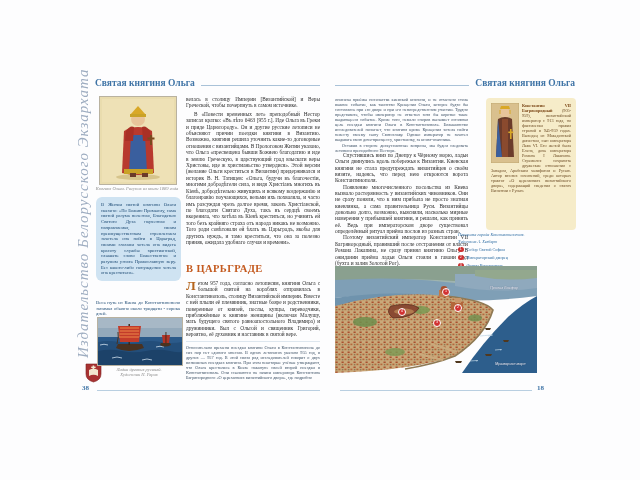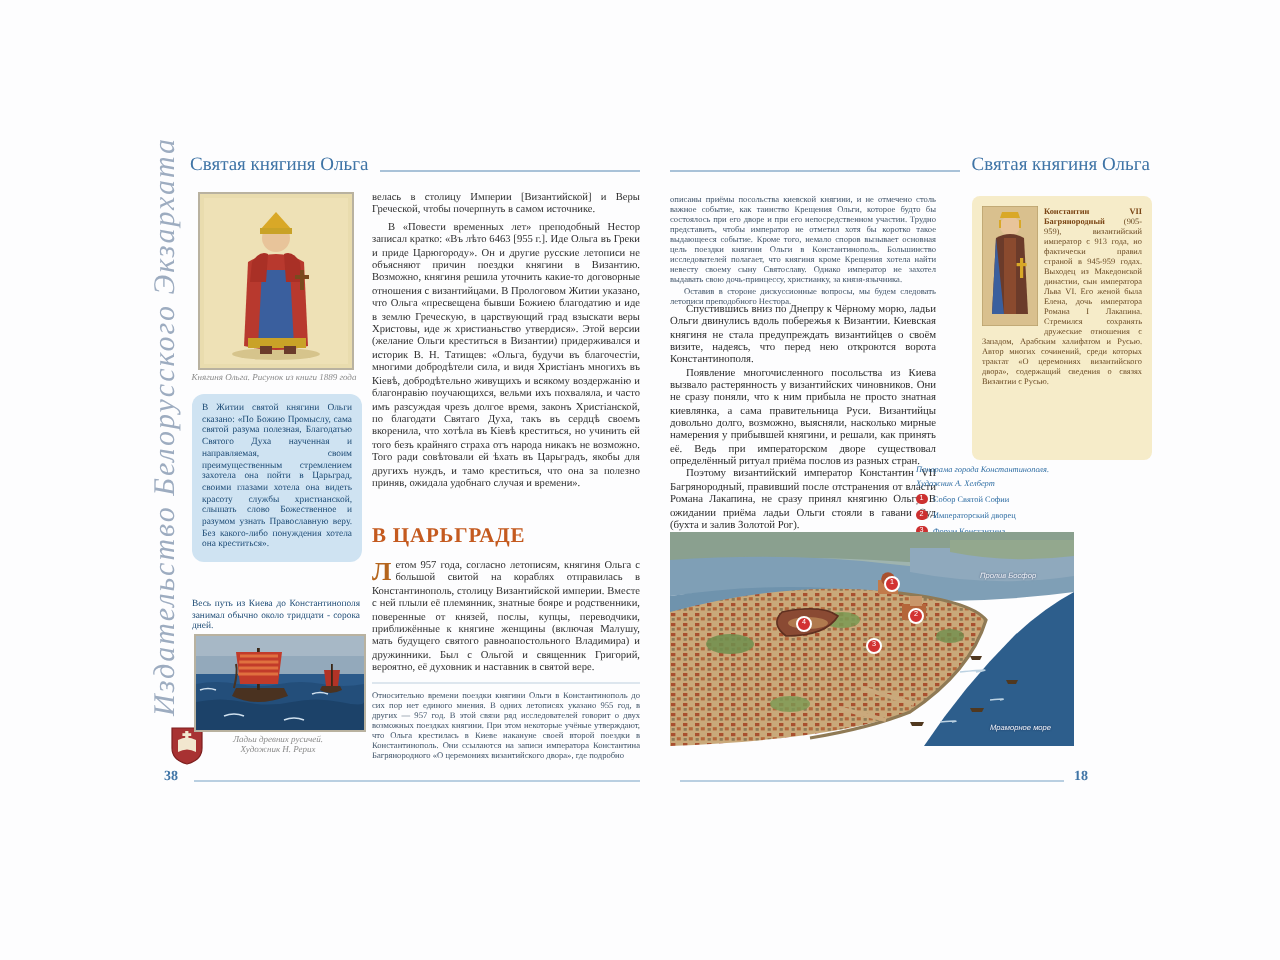--- a/index.html
+++ b/index.html
@@ -1,21 +1,21 @@
 <!DOCTYPE html>
 <html><head>
 <meta charset="utf-8">
 <style>
   html,body{margin:0;padding:0;background:#fbfbfc;}
   #stage{position:relative;width:640px;height:480px;background:#fdfdfe;overflow:hidden;
          font-family:"Liberation Serif",serif;}
   .abs{position:absolute;}
   
   .pg-header{display:flex;align-items:flex-end;height:12px;}
-  .pg-header .htext{font-size:9.5px;font-weight:normal;color:#3f74a6;white-space:nowrap;}
+  .pg-header .htext{font-size:9.5px;font-weight:bold;color:#3f74a6;white-space:nowrap;}
   .pg-header .hline{flex:1;height:1px;background:#a9c2d8;margin:0 0 2px 0;}
   .pg-header.right .hline{margin-right:6px;}
   .pg-header.left .hline{margin-left:6px;}
   
   .body-col p{margin:0;text-indent:8px;font-size:5.3px;line-height:6.4px;color:#2e2e2e;text-align:justify;}
   .body-col p.noindent{text-indent:0;}
   .footnote{font-size:4.3px;line-height:5px;color:#3d5166;text-align:justify;}
   .footnote p{margin:0 0 1px 0;text-indent:7px;}
   .caption{font-size:4.5px;line-height:5.4px;color:#8a8a8a;font-style:italic;text-align:center;}
   .quote-box{background:#cfe3f2;border-radius:6px;padding:5px;font-size:4.7px;line-height:5.7px;

